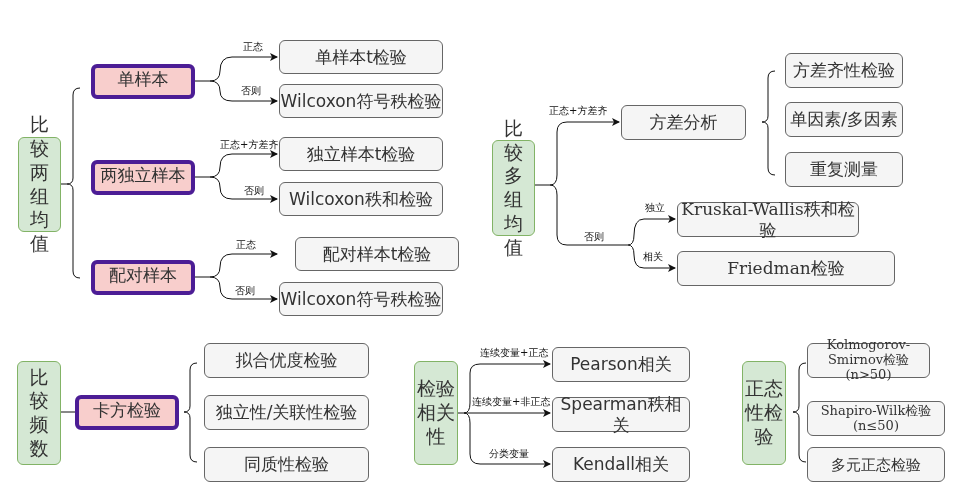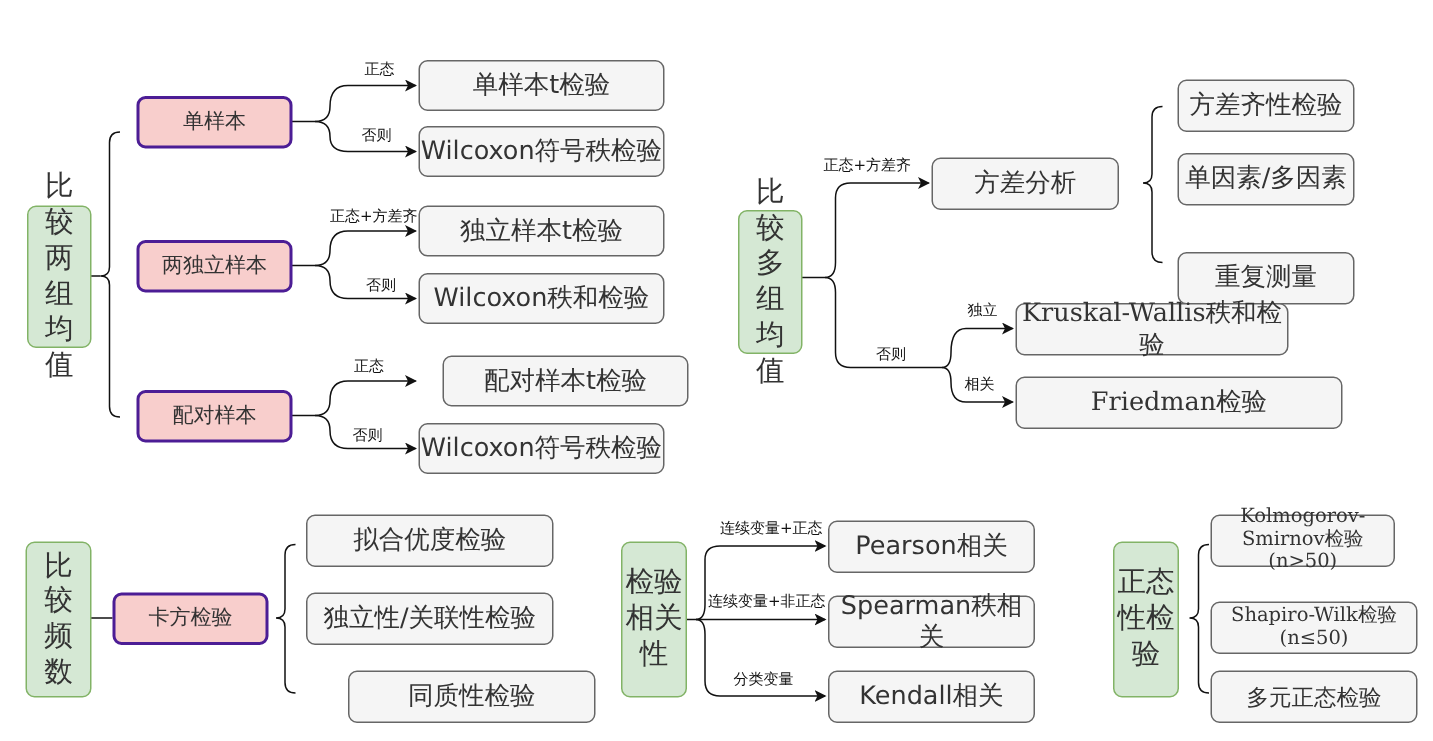--- a/index.html
+++ b/index.html
@@ -1,20 +1,20 @@
 <!DOCTYPE html>
 <html><head>
 <meta charset="utf-8">
 <style>
   html, body { margin: 0; padding: 0; background: #ffffff; }
   body { width: 955px; height: 494px; position: relative; overflow: hidden; font-family: "DejaVu Sans", "Liberation Sans", sans-serif; }
   svg#canvas { position: absolute; left: 0; top: 0; }
   .node { position: absolute; box-sizing: border-box; display: flex; align-items: center; justify-content: center; text-align: center; border-radius: 6px; color: #333333; line-height: 1.2; }
   .root { background: #d5e8d4; border: 1px solid #82b366; font-size: 19px; line-height: 1.25; padding: 2px; }
-  .mid { background: #f8cecc; border: 2px solid #4c1d95; font-size: 14px; }
+  .mid { background: #f8cecc; border: 4px solid #4c1d95; font-size: 17px; font-family: Liberation Mono, monospace; }
   .leaf { background: #f5f5f5; border: 1px solid #666666; font-size: 17px; color: #333333; }
   .serif { font-family: "DejaVu Serif", "Liberation Serif", serif; }
   .small-leaf { font-size: 15px; line-height: 1.15; }
   .edge-label { position: absolute; font-size: 10px; color: #111111; white-space: nowrap; background: #ffffff; line-height: 1; }
 </style>
 </head>
 <body>
 
 <svg id="canvas" width="955" height="494" viewBox="0 0 955 494">
   <defs>
@@ -81,29 +81,29 @@
 <div class="node root" style="left:492px;top:140px;width:43px;height:96px;">比较多组均值</div>
 
 <span class="edge-label" style="left:549px;top:106px;">正态+方差齐</span>
 <span class="edge-label" style="left:584px;top:232px;">否则</span>
 <span class="edge-label" style="left:645px;top:203px;">独立</span>
 <span class="edge-label" style="left:643px;top:252px;">相关</span>
 
 <div class="node leaf" style="left:621px;top:105px;width:125px;height:35px;">方差分析</div>
 <div class="node leaf" style="left:785px;top:53px;width:118px;height:35px;text-align:right;">方差齐性检验</div>
 <div class="node leaf" style="left:785px;top:102px;width:118px;height:35px;">单因素/多因素</div>
-<div class="node leaf" style="left:785px;top:152px;width:118px;height:35px;margin-top:16px;">重复测量</div>
+<div class="node leaf" style="left:785px;top:152px;width:118px;height:35px;">重复测量</div>
 <div class="node leaf serif" style="left:677px;top:202px;width:182px;height:35px;">Kruskal-Wallis秩和检验</div>
 <div class="node leaf serif" style="left:677px;top:251px;width:218px;height:35px;">Friedman检验</div>
 
 <div class="node root" style="left:17px;top:361px;width:44px;height:104px;writing-mode:horizontal-tb;padding:0 12px;">比较频数</div>
 <div class="node mid" style="left:75px;top:395px;width:104px;height:35px;">卡方检验</div>
 <div class="node leaf" style="left:204px;top:343px;width:165px;height:35px;">拟合优度检验</div>
 <div class="node leaf" style="left:204px;top:395px;width:165px;height:35px;">独立性/关联性检验</div>
-<div class="node leaf" style="left:204px;top:447px;width:165px;height:35px;margin-left:28px;">同质性检验</div>
+<div class="node leaf" style="left:204px;top:447px;width:165px;height:35px;">同质性检验</div>
 
 <div class="node root" style="left:414px;top:361px;width:44px;height:104px;">检验相关性</div>
 <span class="edge-label" style="left:480px;top:348px;">连续变量+正态</span>
 <span class="edge-label" style="left:472px;top:397px;">连续变量+非正态</span>
 <span class="edge-label" style="left:489px;top:449px;">分类变量</span>
 <div class="node leaf" style="left:552px;top:347px;width:138px;height:35px;">Pearson相关</div>
 <div class="node leaf" style="left:552px;top:397px;width:138px;height:35px;">Spearman秩相关</div>
 <div class="node leaf" style="left:552px;top:447px;width:138px;height:35px;">Kendall相关</div>
 
 <div class="node root" style="left:742px;top:361px;width:44px;height:104px;">正态性检验</div>

